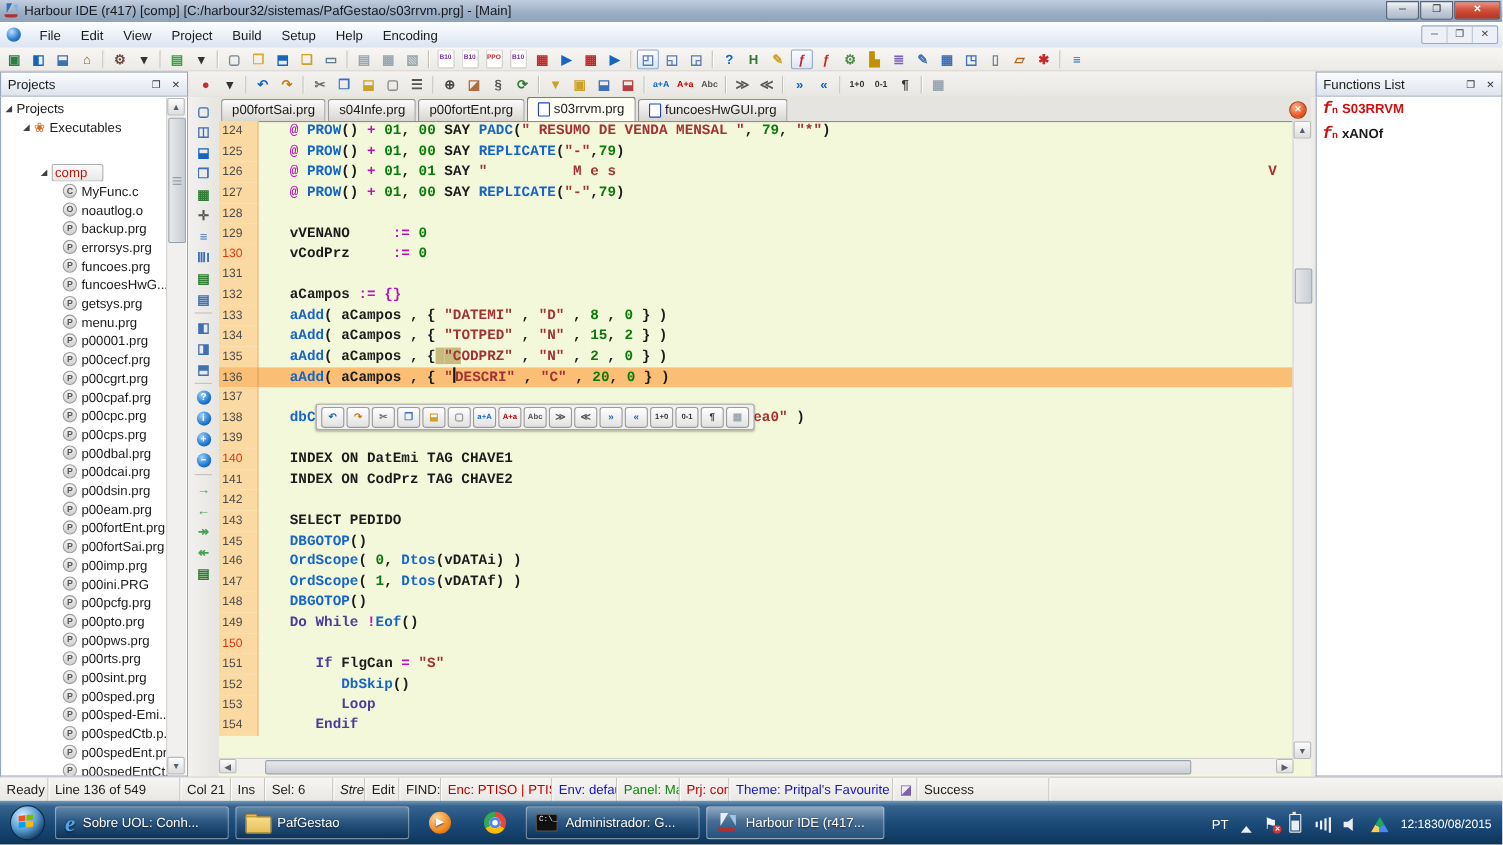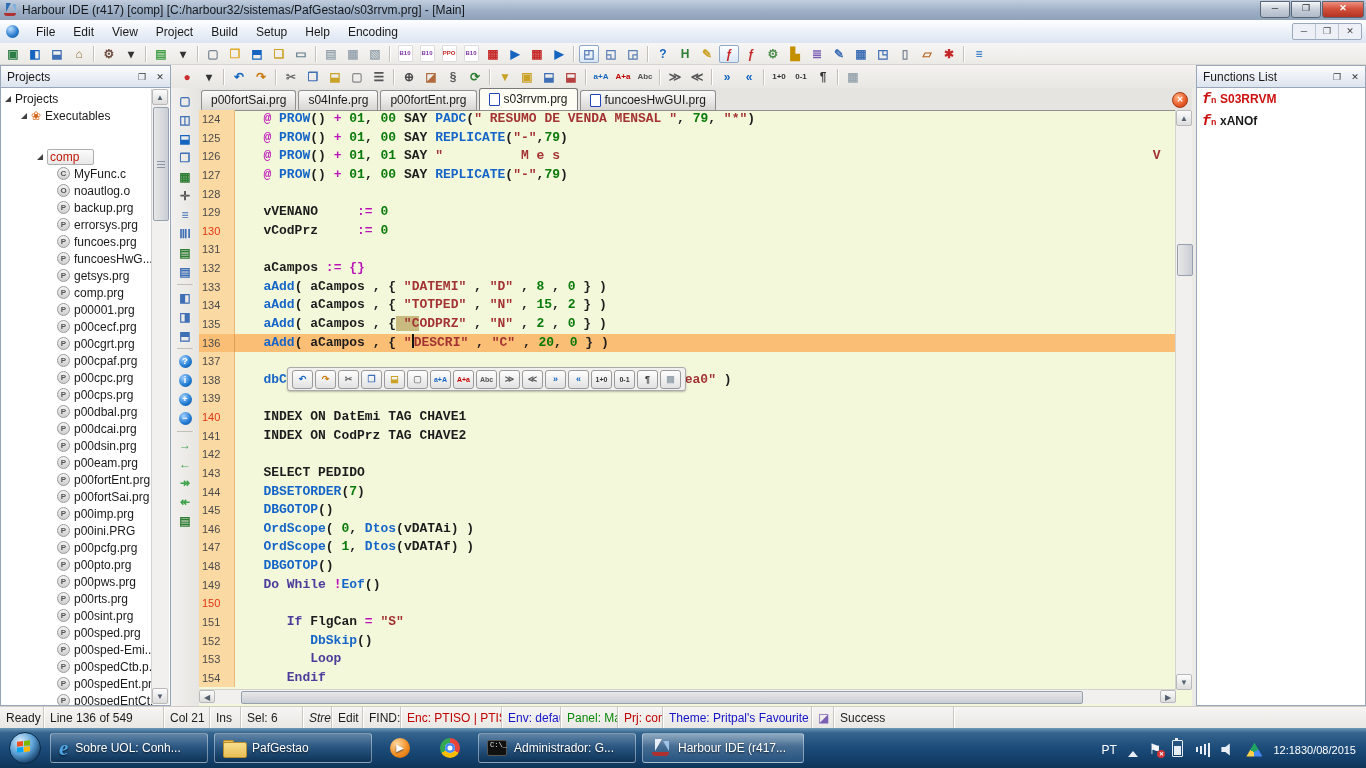--- a/index.html
+++ b/index.html
@@ -449,21 +449,21 @@
           <div class="trow" style="padding-left: 56px;">
             <span class="badge">P</span>
             <span>funcoesHwG...</span>
           </div>
           <div class="trow" style="padding-left: 56px;">
             <span class="badge">P</span>
             <span>getsys.prg</span>
           </div>
           <div class="trow" style="padding-left: 56px;">
             <span class="badge">P</span>
-            <span>comp.prg</span>
+            <span>menu.prg</span>
           </div>
           <div class="trow" style="padding-left: 56px;">
             <span class="badge">P</span>
             <span>p00001.prg</span>
           </div>
           <div class="trow" style="padding-left: 56px;">
             <span class="badge">P</span>
             <span>p00cecf.prg</span>
           </div>
           <div class="trow" style="padding-left: 56px;">
@@ -675,21 +675,20 @@
           <div class="cl"><span class="gut">134</span><span class="ctext"><span class="tk-p">   </span><span class="tk-k">aAdd</span><span class="tk-p">( aCampos , { </span><span class="tk-s">"TOTPED"</span><span class="tk-p"> , </span><span class="tk-s">"N"</span><span class="tk-p"> , </span><span class="tk-n">15</span><span class="tk-p">, </span><span class="tk-n">2</span><span class="tk-p"> } )</span></span></div>
           <div class="cl"><span class="gut">135</span><span class="ctext"><span class="tk-p">   </span><span class="tk-k">aAdd</span><span class="tk-p">( aCampos , {</span><span class="tk-p sel"> </span><span class="tk-s sel">"C</span><span class="tk-s">ODPRZ"</span><span class="tk-p"> , </span><span class="tk-s">"N"</span><span class="tk-p"> , </span><span class="tk-n">2</span><span class="tk-p"> , </span><span class="tk-n">0</span><span class="tk-p"> } )</span></span></div>
           <div class="cl cur"><span class="gut">136</span><span class="ctext"><span class="tk-p">   </span><span class="tk-k">aAdd</span><span class="tk-p">( aCampos , { </span><span class="tk-s">"</span><span class="caret"></span><span class="tk-s">DESCRI"</span><span class="tk-p"> , </span><span class="tk-s">"C"</span><span class="tk-p"> , </span><span class="tk-n">20</span><span class="tk-p">, </span><span class="tk-n">0</span><span class="tk-p"> } )</span></span></div>
           <div class="cl"><span class="gut">137</span><span class="ctext"></span></div>
           <div class="cl"><span class="gut">138</span><span class="ctext"><span class="tk-p">   </span><span class="tk-k">dbCreate</span><span class="tk-p">( </span><span class="tk-s">"mem:test0"</span><span class="tk-p">, aCampos, </span><span class="tk-s">"DBFCDX"</span><span class="tk-p"> , .T., </span><span class="tk-s">"memarea0"</span><span class="tk-p"> )</span></span></div>
           <div class="cl"><span class="gut">139</span><span class="ctext"></span></div>
           <div class="cl"><span class="gut red">140</span><span class="ctext"><span class="tk-p">   INDEX ON DatEmi TAG CHAVE1</span></span></div>
           <div class="cl"><span class="gut">141</span><span class="ctext"><span class="tk-p">   INDEX ON CodPrz TAG CHAVE2</span></span></div>
           <div class="cl"><span class="gut">142</span><span class="ctext"></span></div>
           <div class="cl"><span class="gut">143</span><span class="ctext"><span class="tk-p">   SELECT PEDIDO</span></span></div>
-          <div class="cl"><span class="gut">144</span><span class="ctext"><span class="tk-p">   </span><span class="tk-k">DBSETORDER</span><span class="tk-p">(</span><span class="tk-n">7</span><span class="tk-p">)</span></span></div>
           <div class="cl"><span class="gut">145</span><span class="ctext"><span class="tk-p">   </span><span class="tk-k">DBGOTOP</span><span class="tk-p">()</span></span></div>
           <div class="cl"><span class="gut">146</span><span class="ctext"><span class="tk-p">   </span><span class="tk-k">OrdScope</span><span class="tk-p">( </span><span class="tk-n">0</span><span class="tk-p">, </span><span class="tk-k">Dtos</span><span class="tk-p">(vDATAi) )</span></span></div>
           <div class="cl"><span class="gut">147</span><span class="ctext"><span class="tk-p">   </span><span class="tk-k">OrdScope</span><span class="tk-p">( </span><span class="tk-n">1</span><span class="tk-p">, </span><span class="tk-k">Dtos</span><span class="tk-p">(vDATAf) )</span></span></div>
           <div class="cl"><span class="gut">148</span><span class="ctext"><span class="tk-p">   </span><span class="tk-k">DBGOTOP</span><span class="tk-p">()</span></span></div>
           <div class="cl"><span class="gut">149</span><span class="ctext"><span class="tk-p">   </span><span class="tk-d">Do While</span><span class="tk-p"> </span><span class="tk-o">!</span><span class="tk-k">Eof</span><span class="tk-p">()</span></span></div>
           <div class="cl"><span class="gut red">150</span><span class="ctext"></span></div>
           <div class="cl"><span class="gut">151</span><span class="ctext"><span class="tk-p">      </span><span class="tk-d">If</span><span class="tk-p"> FlgCan </span><span class="tk-o">=</span><span class="tk-p"> </span><span class="tk-s">"S"</span></span></div>
           <div class="cl"><span class="gut">152</span><span class="ctext"><span class="tk-p">         </span><span class="tk-k">DbSkip</span><span class="tk-p">()</span></span></div>
           <div class="cl"><span class="gut">153</span><span class="ctext"><span class="tk-p">         </span><span class="tk-d">Loop</span></span></div>
           <div class="cl"><span class="gut">154</span><span class="ctext"><span class="tk-p">      </span><span class="tk-d">Endif</span></span></div>

